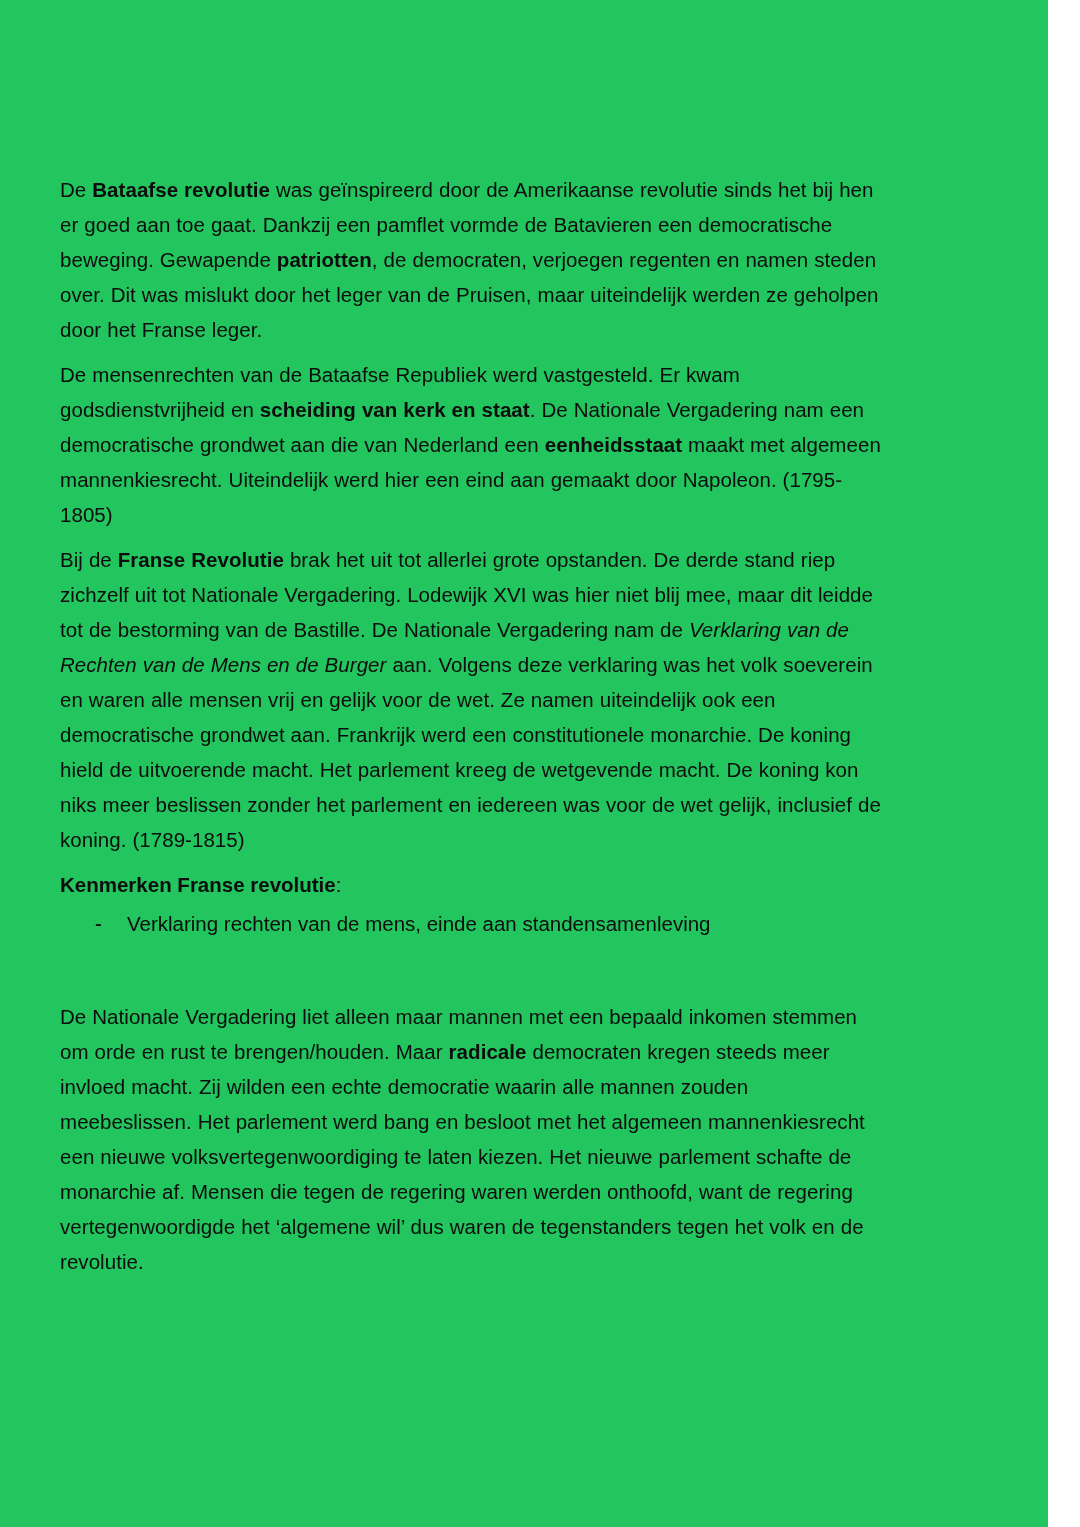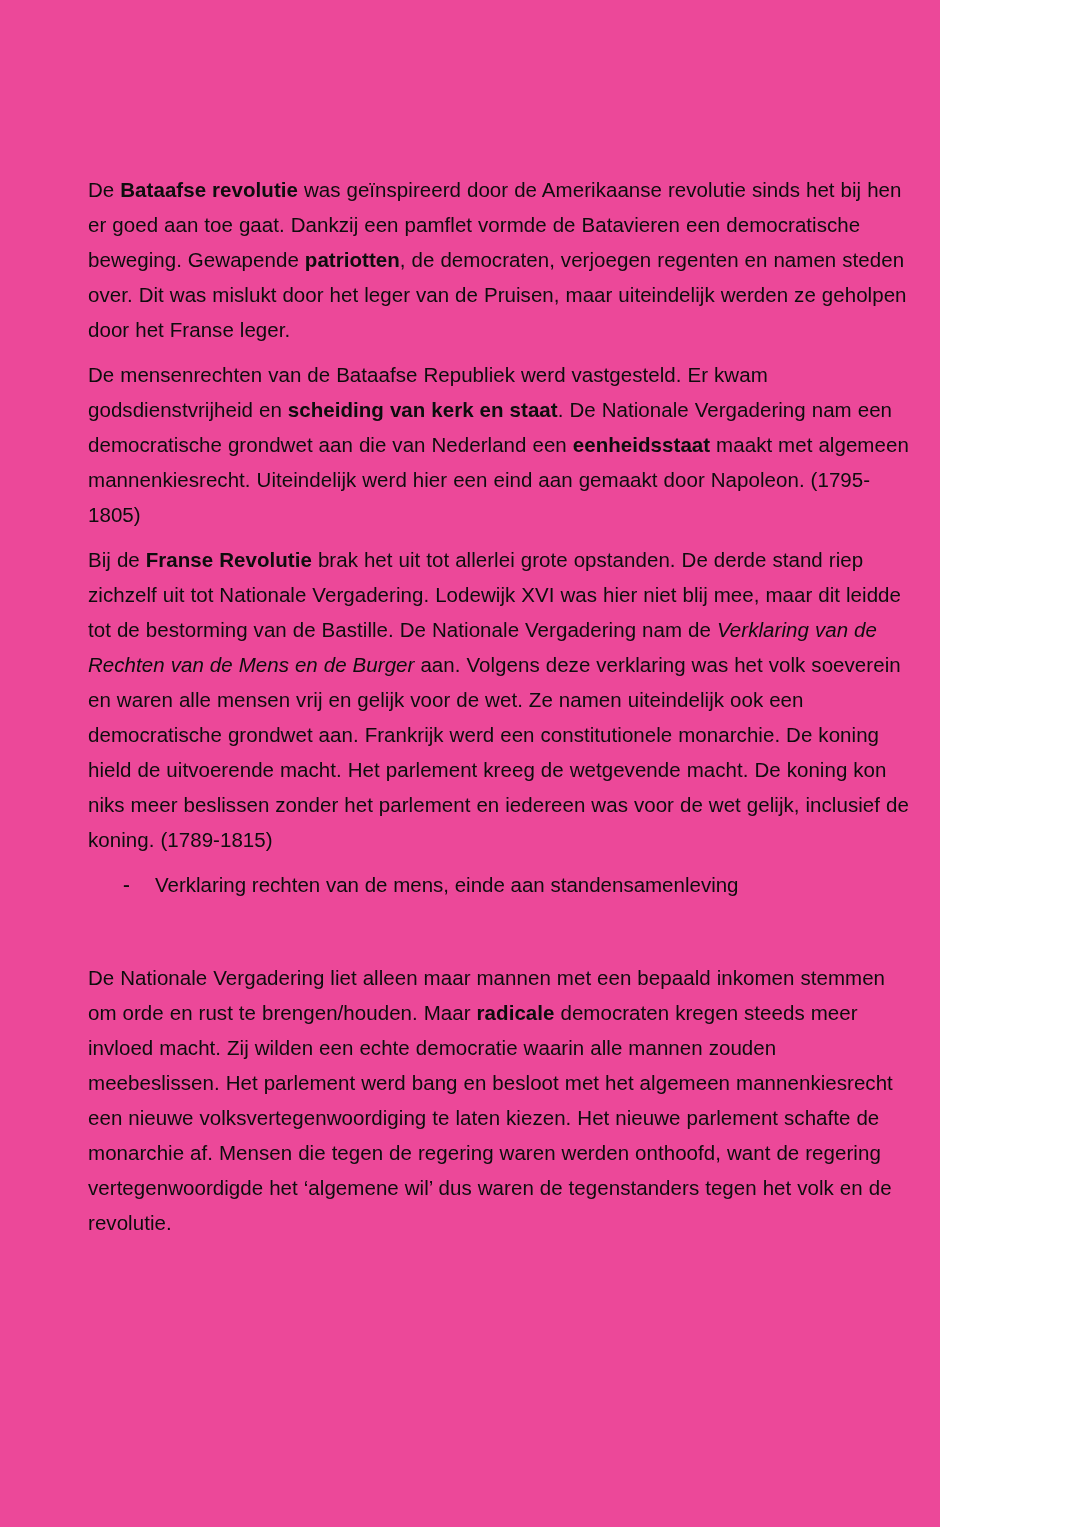--- a/index.html
+++ b/index.html
@@ -9,25 +9,25 @@
   }
   body {
     width: 1080px;
     height: 1527px;
     font-family: "Liberation Sans", sans-serif;
     color: #0d0d0d;
     -webkit-font-smoothing: antialiased;
   }
   #page {
     position: relative;
-    width: 940px;
+    width: 1048px;
     height: 1527px;
-    background: #ec4899;
+    background: #22c55e;
     box-sizing: border-box;
-    padding: 172px 132px 0 88px;
+    padding: 172px 132px 0 60px;
   }
   .doc-body {
     width: 822px;
   }
   p.para {
     margin: 0 0 10px 0;
     font-size: 20.5px;
     line-height: 35px;
     letter-spacing: 0.05px;
     text-align: left;
@@ -62,20 +62,21 @@
   }
 </style>
 </head>
 <body>
 
 <div id="page">
   <div class="doc-body" id="doc-body">
       <p class="para"><span>De </span><span class="b">Bataafse revolutie</span><span> was geïnspireerd door de Amerikaanse revolutie sinds het bij hen er goed aan toe gaat. Dankzij een pamflet vormde de Batavieren een democratische beweging. Gewapende </span><span class="b">patriotten</span><span>, de democraten, verjoegen regenten en namen steden over. Dit was mislukt door het leger van de Pruisen, maar uiteindelijk werden ze geholpen door het Franse leger.</span></p>
       <p class="para"><span>De mensenrechten van de Bataafse Republiek werd vastgesteld. Er kwam godsdienstvrijheid en </span><span class="b">scheiding van kerk en staat</span><span>. De Nationale Vergadering nam een democratische grondwet aan die van Nederland een </span><span class="b">eenheidsstaat</span><span> maakt met algemeen mannenkiesrecht. Uiteindelijk werd hier een eind aan gemaakt door Napoleon. (1795-1805)</span></p>
       <p class="para"><span>Bij de </span><span class="b">Franse Revolutie</span><span> brak het uit tot allerlei grote opstanden. De derde stand riep zichzelf uit tot Nationale Vergadering. Lodewijk XVI was hier niet blij mee, maar dit leidde tot de bestorming van de Bastille. De Nationale Vergadering nam de </span><span class="i">Verklaring van de Rechten van de Mens en de Burger</span><span> aan. Volgens deze verklaring was het volk soeverein en waren alle mensen vrij en gelijk voor de wet. Ze namen uiteindelijk ook een democratische grondwet aan. Frankrijk werd een constitutionele monarchie. De koning hield de uitvoerende macht. Het parlement kreeg de wetgevende macht. De koning kon niks meer beslissen zonder het parlement en iedereen was voor de wet gelijk, inclusief de koning. (1789-1815)</span></p>
+      <p class="heading-line"><span class="b">Kenmerken Franse revolutie</span><span>:</span></p>
       <ul class="dash-list">
         <li><span class="dash">-</span></li>
         <li><span class="dash">-</span><span>Verklaring rechten van de mens, einde aan standensamenleving</span></li>
       </ul>
       <div class="gap-block"></div>
       <p class="para"><span>De Nationale Vergadering liet alleen maar mannen met een bepaald inkomen stemmen om orde en rust te brengen/houden. Maar </span><span class="b">radicale</span><span> democraten kregen steeds meer invloed macht. Zij wilden een echte democratie waarin alle mannen zouden meebeslissen. Het parlement werd bang en besloot met het algemeen mannenkiesrecht een nieuwe volksvertegenwoordiging te laten kiezen. Het nieuwe parlement schafte de monarchie af. Mensen die tegen de regering waren werden onthoofd, want de regering vertegenwoordigde het ‘algemene wil’ dus waren de tegenstanders tegen het volk en de revolutie.</span></p>
     </div>
 </div>
 
 </body></html>

